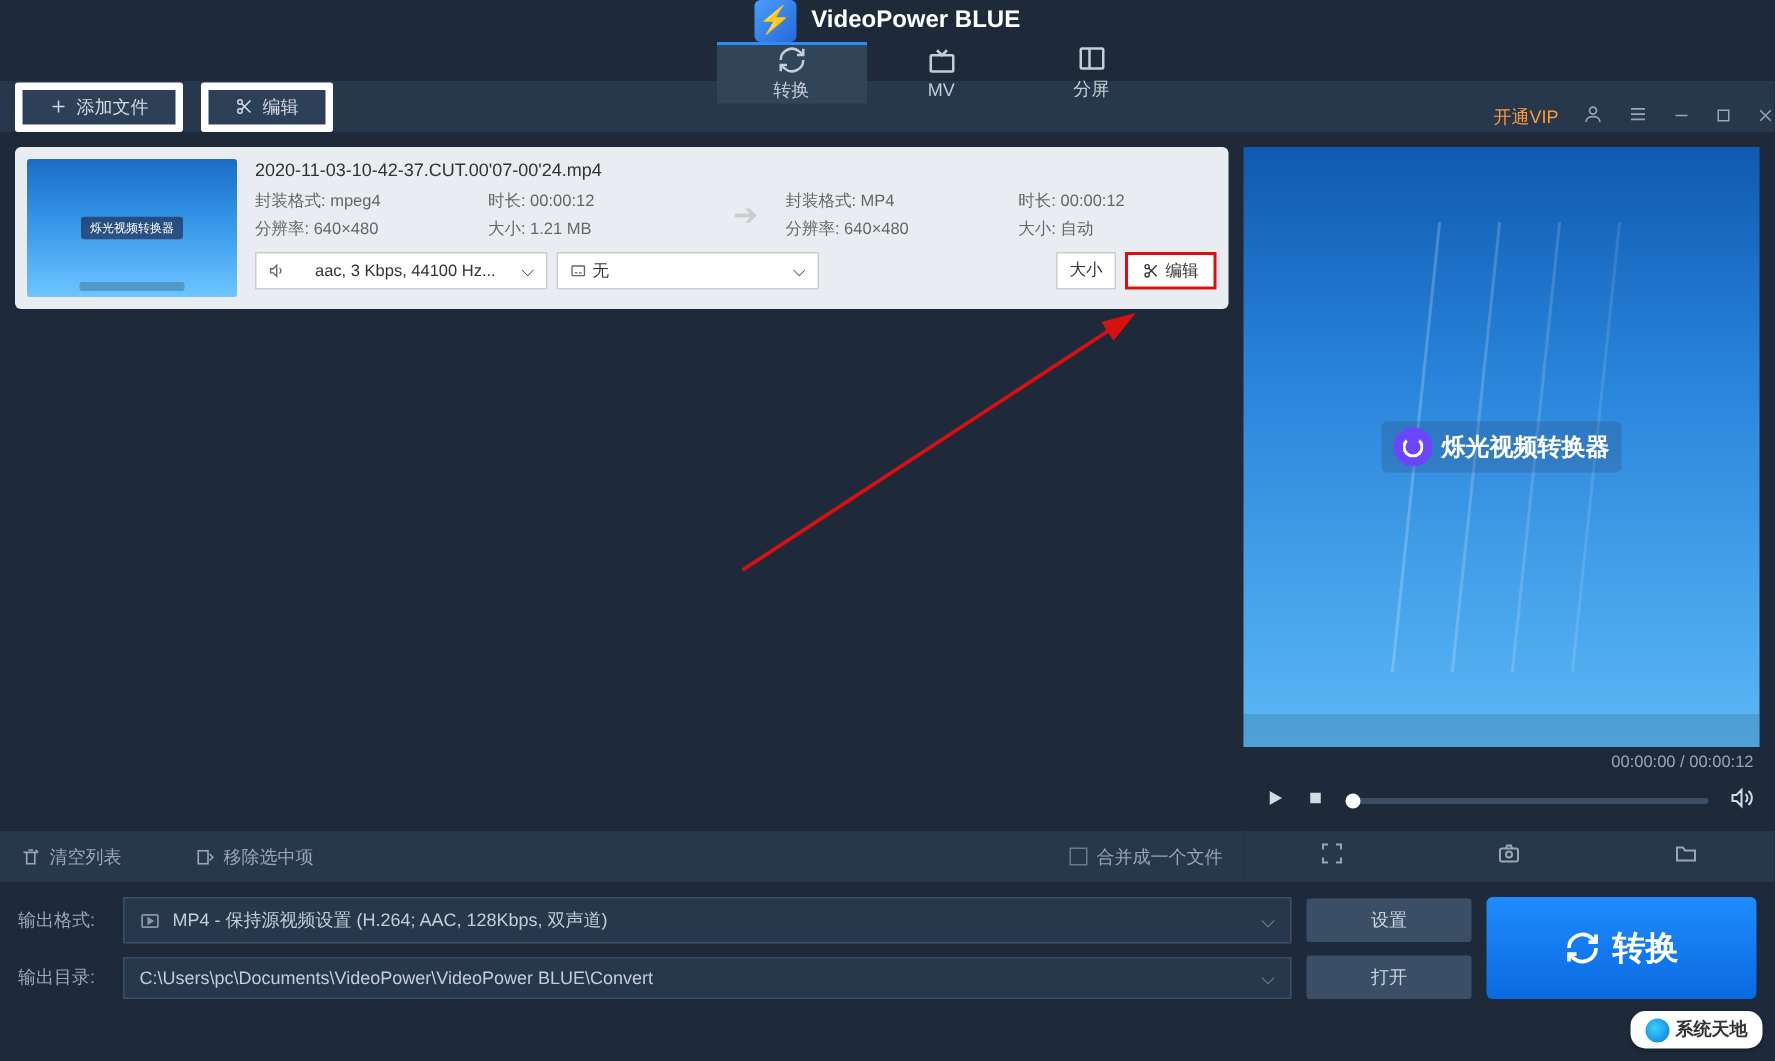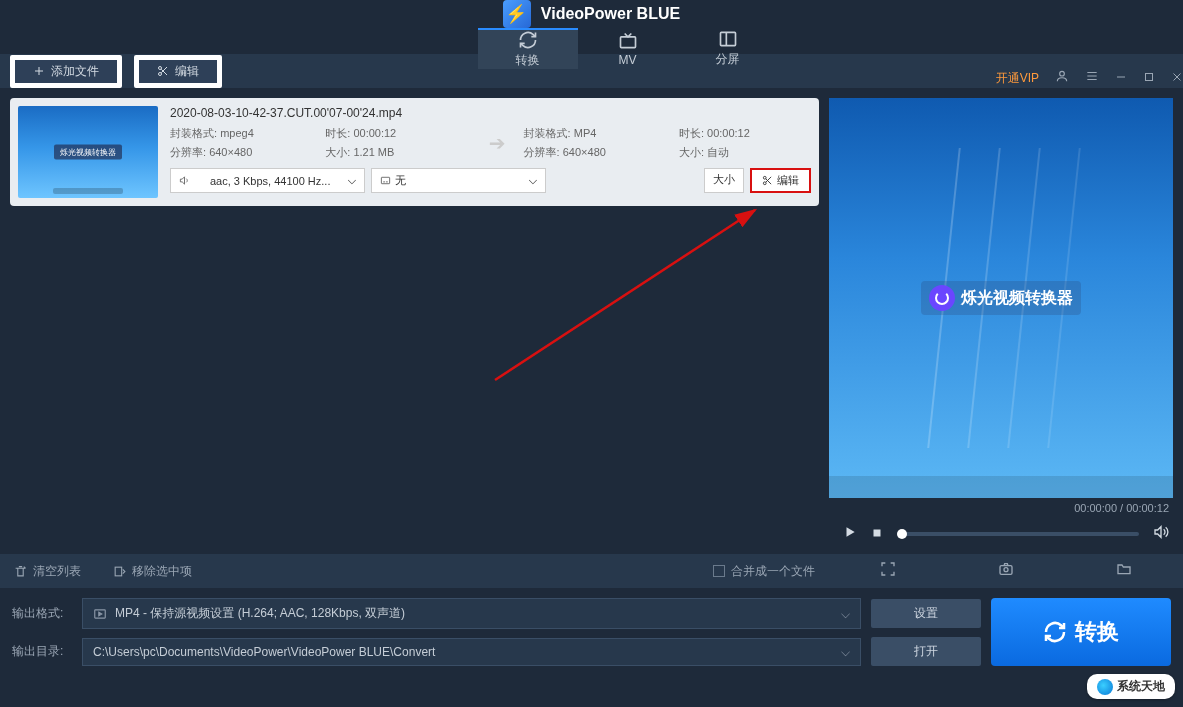--- a/index.html
+++ b/index.html
@@ -41,21 +41,21 @@
 .info-arrow { color: #ccc; font-size: 20px; text-align: center; grid-row: span 2; }
 .ctrl-row { display: flex; gap: 6px; margin-top: 8px; }
 .sel { background: #fff; border: 1px solid #ccc; font-size: 11px; padding: 3px 8px; display: flex; align-items: center; justify-content: space-between; cursor: pointer; }
 .sel.audio { width: 195px; }
 .sel.subt { width: 175px; }
 .sz-btn { background: #fff; border: 1px solid #ccc; font-size: 11px; padding: 3px 8px; cursor: pointer; margin-left: auto; }
 .edit-btn { background: #fff; border: 2px solid #d81010; font-size: 11px; padding: 3px 10px; display: flex; align-items: center; gap: 4px; cursor: pointer; }
 
 .arrow-annot { position: absolute; left: 475px; top: 200px; pointer-events: none; }
 
-.bottom-bar { margin-top: auto; height: 34px; background: #27384c; display: flex; align-items: center; padding: 0 14px; gap: 32px; font-size: 12px; color: #9aa6b4; }
+.bottom-bar { margin-top: auto; height: 34px; background: #27384c; display: flex; align-items: center; padding: 0 14px; gap: 49px; font-size: 12px; color: #9aa6b4; }
 .bb-item { display: flex; align-items: center; gap: 6px; cursor: pointer; }
 .bb-merge { margin-left: auto; display: flex; align-items: center; gap: 6px; }
 .cb { width: 12px; height: 12px; border: 1px solid #6a7a8c; }
 
 
 .right-col { width: 354px; display: flex; flex-direction: column; background: #1e2a3a; }
 .preview { flex: 1; margin: 10px 10px 0 0; background: linear-gradient(180deg, #0f5ab0 0%, #2a86db 40%, #5cb8f5 100%); position: relative; overflow: hidden; }
 .pv-badge { position: absolute; left: 50%; top: 50%; transform: translate(-50%, -50%); display: flex; align-items: center; gap: 6px; color: #fff; font-size: 16px; font-weight: bold; background: rgba(40,40,70,0.18); padding: 4px 8px; border-radius: 4px; }
 .pv-ic { width: 26px; height: 26px; background: #6a46ff; border-radius: 50%; position: relative; }
 .pv-ic::after { content:""; position:absolute; inset:6px; border:2px solid #fff; border-radius:50%; border-top-color:transparent; }
@@ -156,21 +156,21 @@
 
 <div class="main">
   <div class="left-col">
     <div class="item-area">
       <div class="file-card">
         <div class="thumb">
           <div class="thumb-lbl">烁光视频转换器</div>
           <div class="thumb-bar"></div>
         </div>
         <div class="file-info">
-          <div class="fname">2020-08-03-10-42-37.CUT.00'07-00'24.mp4</div>
+          <div class="fname">2020-11-03-10-42-37.CUT.00'07-00'24.mp4</div>
           <div class="info-grid">
             <span><span>封装格式:</span> <span>mpeg4</span></span>
             <span><span>时长:</span> <span>00:00:12</span></span>
             <span class="info-arrow">➔</span>
             <span><span>封装格式:</span> <span>MP4</span></span>
             <span><span>时长:</span> <span>00:00:12</span></span>
             <span><span>分辨率:</span> <span>640×480</span></span>
             <span><span>大小:</span> <span>1.21 MB</span></span>
             <span><span>分辨率:</span> <span>640×480</span></span>
             <span><span>大小:</span> <span>自动</span></span>

